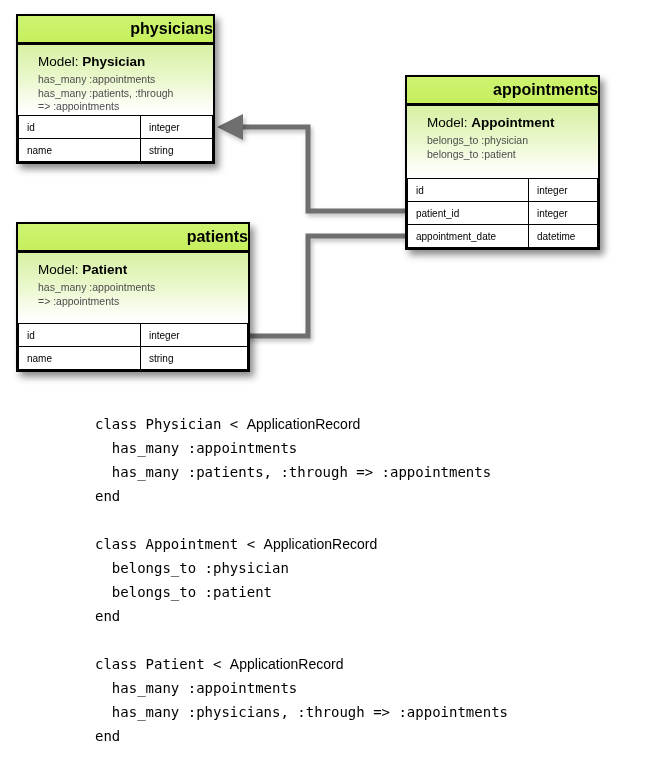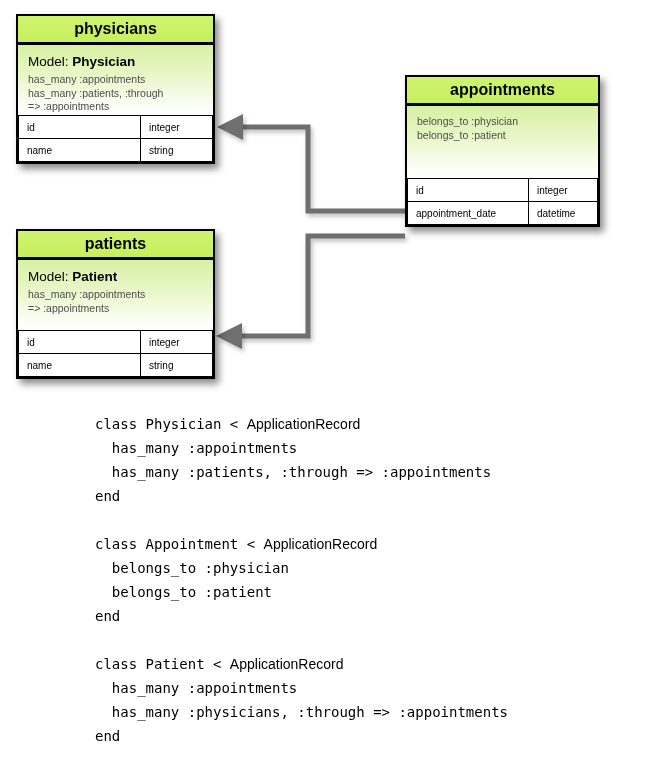--- a/index.html
+++ b/index.html
@@ -14,29 +14,29 @@
 
   .db-table{
     position:absolute;
     background:#fff;
     border:2px solid #000;
     box-shadow:4px 5px 7px rgba(0,0,0,0.45);
     box-sizing:border-box;
   }
   .tbl-header{
     height:26px;line-height:26px;
-    text-align:center;
+    text-align:right;
     font-weight:bold;font-size:16px;
     background:linear-gradient(180deg,#cef470 0%,#c6ef5e 100%);
     border-bottom:3px solid #000;
   }
   .tbl-model{
     box-sizing:border-box;
     background:linear-gradient(180deg,#d7f0a2 0%,#e9f7ca 45%,#fdfef9 90%,#ffffff 100%);
-    padding:9px 6px 0 10px;
+    padding:9px 6px 0 20px;
   }
   #t-physicians .tbl-model,#t-patients .tbl-model{height:70px;}
   #t-appointments .tbl-model{height:72px;}
   .model-line{font-size:13.5px;margin-bottom:4px;}
   .model-line b{font-weight:bold;}
   .assoc-line{font-size:10.5px;line-height:13.5px;color:#4d4d4d;}
   .tbl-rows{border-collapse:collapse;width:100%;table-layout:fixed;}
   .tbl-rows td{
     border:1.5px solid #000;
     height:22px;
@@ -91,40 +91,45 @@
           <td class="col-name">name</td>
           <td class="col-type">string</td>
         </tr>
       </tbody>
     </table>
 </div>
 
 <div class="db-table" id="t-appointments" style="left:405px;top:75px;width:195px;">
   <div class="tbl-header">appointments</div>
   <div class="tbl-model">
+    <div class="model-line"><span>Model:</span> <b>Appointment</b></div>
     <div class="assoc-list">
         <div class="assoc-line">belongs_to :physician</div>
         <div class="assoc-line">belongs_to :patient</div>
       </div>
   </div>
   <table class="tbl-rows">
       <tbody>
         <tr>
           <td class="col-name">id</td>
           <td class="col-type">integer</td>
         </tr>
         <tr>
+          <td class="col-name">patient_id</td>
+          <td class="col-type">integer</td>
+        </tr>
+        <tr>
           <td class="col-name">appointment_date</td>
           <td class="col-type">datetime</td>
         </tr>
       </tbody>
     </table>
 </div>
 
-<div class="db-table" id="t-patients" style="left:16px;top:229px;width:199px;">
+<div class="db-table" id="t-patients" style="left:16px;top:222px;width:234px;">
   <div class="tbl-header">patients</div>
   <div class="tbl-model">
     <div class="model-line"><span>Model:</span> <b>Patient</b></div>
     <div class="assoc-list">
         <div class="assoc-line">has_many :appointments</div>
         <div class="assoc-line">=&gt; :appointments</div>
       </div>
   </div>
   <table class="tbl-rows">
       <tbody>

